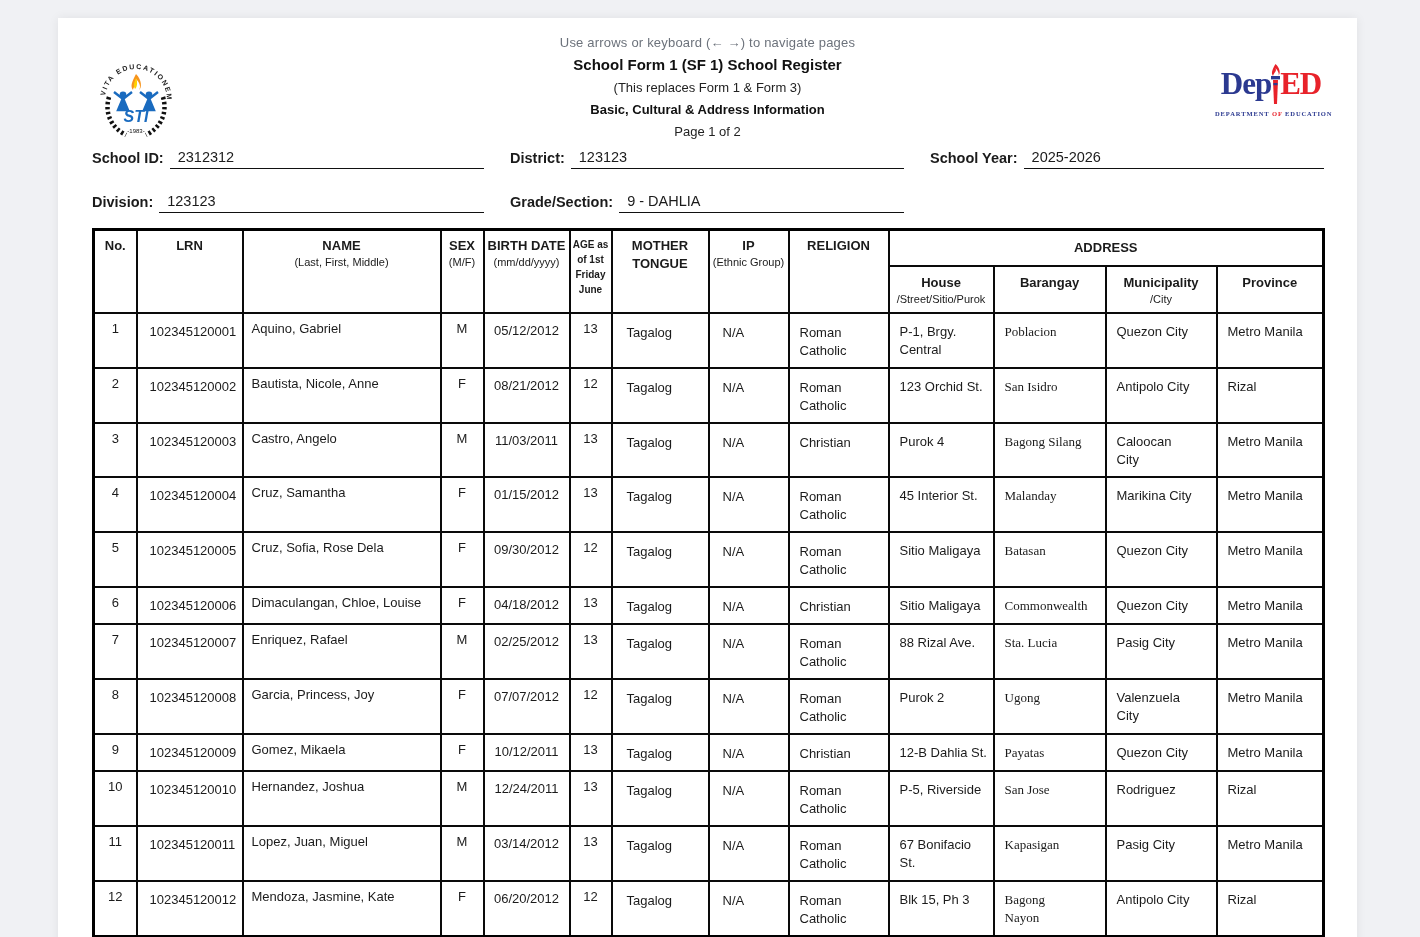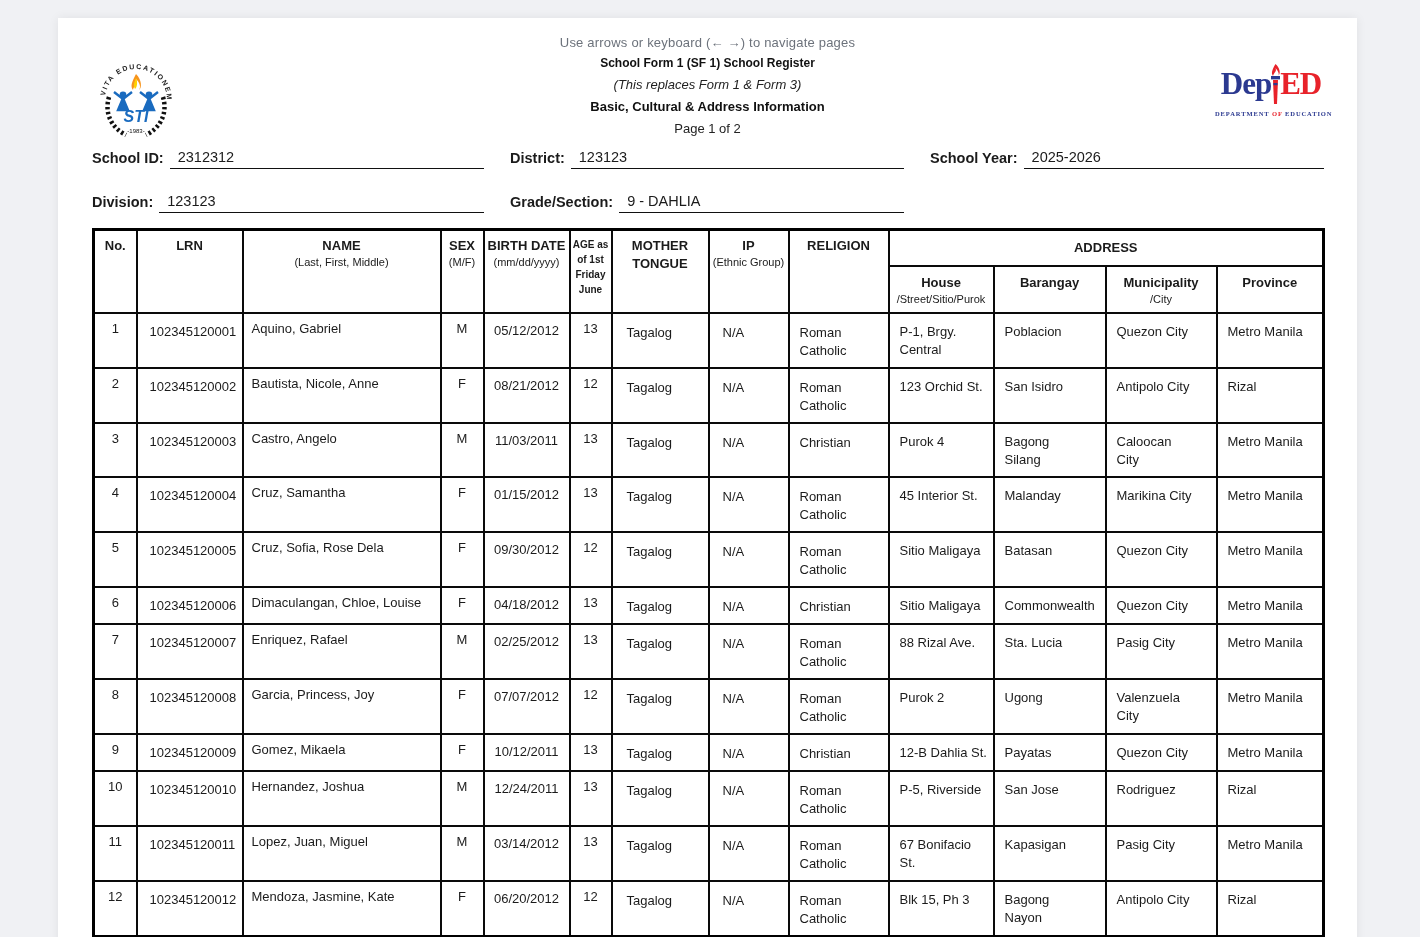--- a/index.html
+++ b/index.html
@@ -13,22 +13,22 @@
   .page-card {
     position: absolute;
     left: 58px; top: 18px;
     width: 1299px; height: 1300px;
     background: #ffffff;
     box-shadow: 0 0 10px rgba(0,0,0,0.07);
   }
   
   .doc-header { position: absolute; top: 17px; left: 0; width: 100%; text-align: center; }
   .nav-hint { font-size: 13px; color: #6c727b; letter-spacing: .2px; }
-  .doc-title { margin-top: 6px; font-size: 12px; font-weight: bold; color: #111; }
-  .doc-subtitle { margin-top: 7px; font-size: 13px; font-style: italic; color: #222; }
+  .doc-title { margin-top: 6px; font-size: 15px; font-weight: bold; color: #111; }
+  .doc-subtitle { margin-top: 7px; font-size: 13px; color: #222; }
   .doc-section { margin-top: 7px; font-size: 13px; font-weight: bold; color: #111; }
   .doc-page { margin-top: 7px; font-size: 13px; color: #222; }
 
   
   .sti-logo { position: absolute; left: 38px; top: 34px; width: 80px; height: 92px; }
   .deped-logo { position: absolute; right: 30px; top: 46px; width: 112px; text-align: center; }
   .deped-word { font-size: 31px; font-weight: bold; line-height: 30px; white-space: nowrap;
                 font-family: "Liberation Serif", serif; letter-spacing: -1px; }
   .deped-dep { color: #2b3990; }
   .deped-ed { color: #e8222a; text-align: right; }
@@ -71,21 +71,21 @@
   td.col-no { text-align: center; padding-top: 6px; }
   td.col-lrn { padding-left: 12px; padding-top: 9px; }
   td.col-name { padding-top: 6px; }
   td.col-sex { text-align: center; padding-top: 6px; }
   td.col-birth_date { text-align: center; }
   td.col-age { text-align: center; padding-top: 6px; }
   td.col-mother_tongue { padding-left: 14px; padding-top: 10px; }
   td.col-ip { padding-left: 13px; padding-top: 10px; }
   td.col-religion { padding: 10px 24px 7px 10px; }
   td.col-house { padding: 9px 5px 7px 10px; }
-  td.col-barangay { padding: 9px 22px 7px 10px; }
+  td.col-barangay { padding: 9px 22px 7px 10px; font-family: Liberation Serif, serif; }
   td.col-municipality { padding: 9px 20px 7px 10px; }
   td.col-province { padding: 9px 8px 7px 10px; }
   tbody td { height: 33px; }
 </style>
 </head>
 <body>
 
 <div class="page-card">
 
   <div class="sti-logo">

